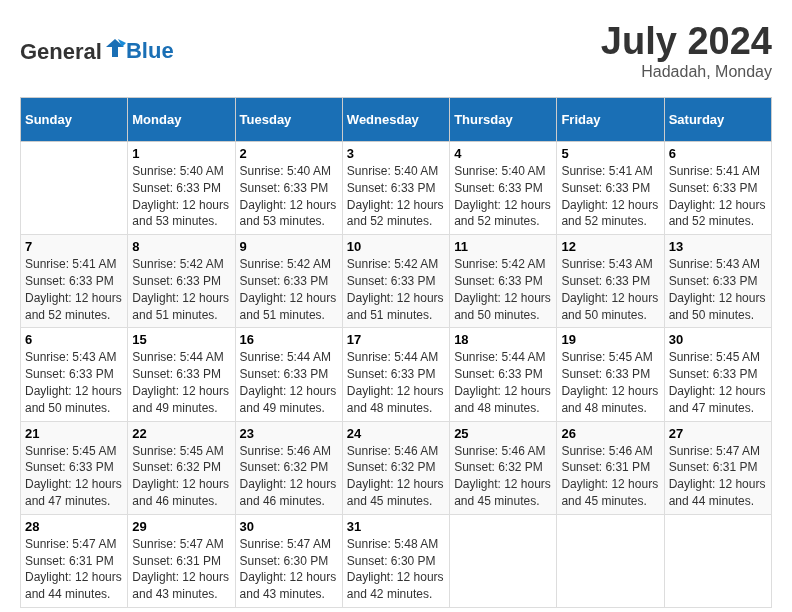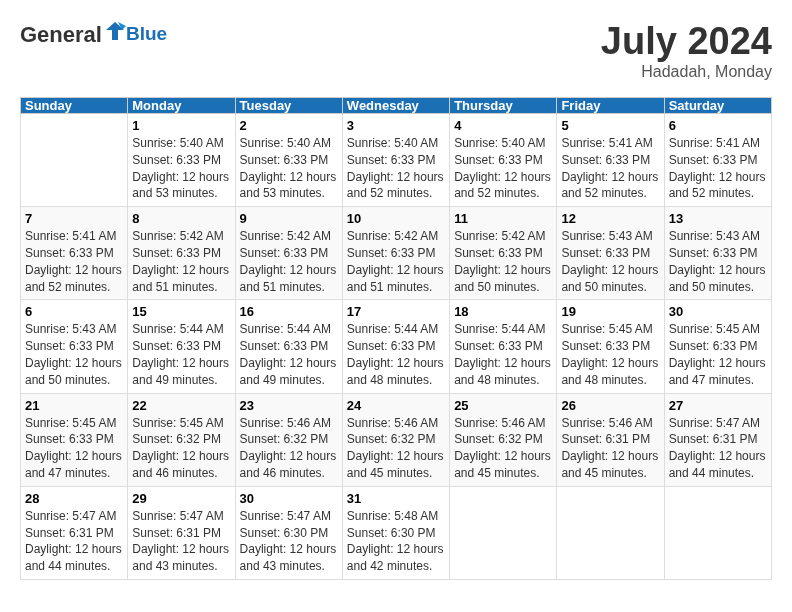--- a/index.html
+++ b/index.html
@@ -12,28 +12,29 @@
     }
     .header {
       display: flex;
       justify-content: space-between;
       align-items: flex-start;
       margin-bottom: 16px;
     }
     .logo {
       display: flex;
       align-items: center;
+      margin-top: 17px;
     }
     .logo-text-general {
       font-size: 22px;
       font-weight: bold;
       color: #333;
     }
     .logo-text-blue {
-      font-size: 19px;
+      font-size: 22px;
       font-weight: bold;
       color: #1a6fb5;
     }
     .logo-icon {
       display: inline-block;
       margin-left: 2px;
     }
     .title-section {
       text-align: right;
     }
@@ -48,21 +49,21 @@
       color: #555;
     }
     table {
       width: 100%;
       border-collapse: collapse;
       font-size: 11px;
     }
     th {
       background-color: #1a6fb5;
       color: #fff;
-      padding: 0 4px;
+      padding: 14px 4px;
       text-align: left;
       font-size: 13px;
       font-weight: bold;
       border: 1px solid #ccc;
     }
     td {
       border: 1px solid #ddd;
       vertical-align: top;
       padding: 4px;
       width: calc(100% / 7);

